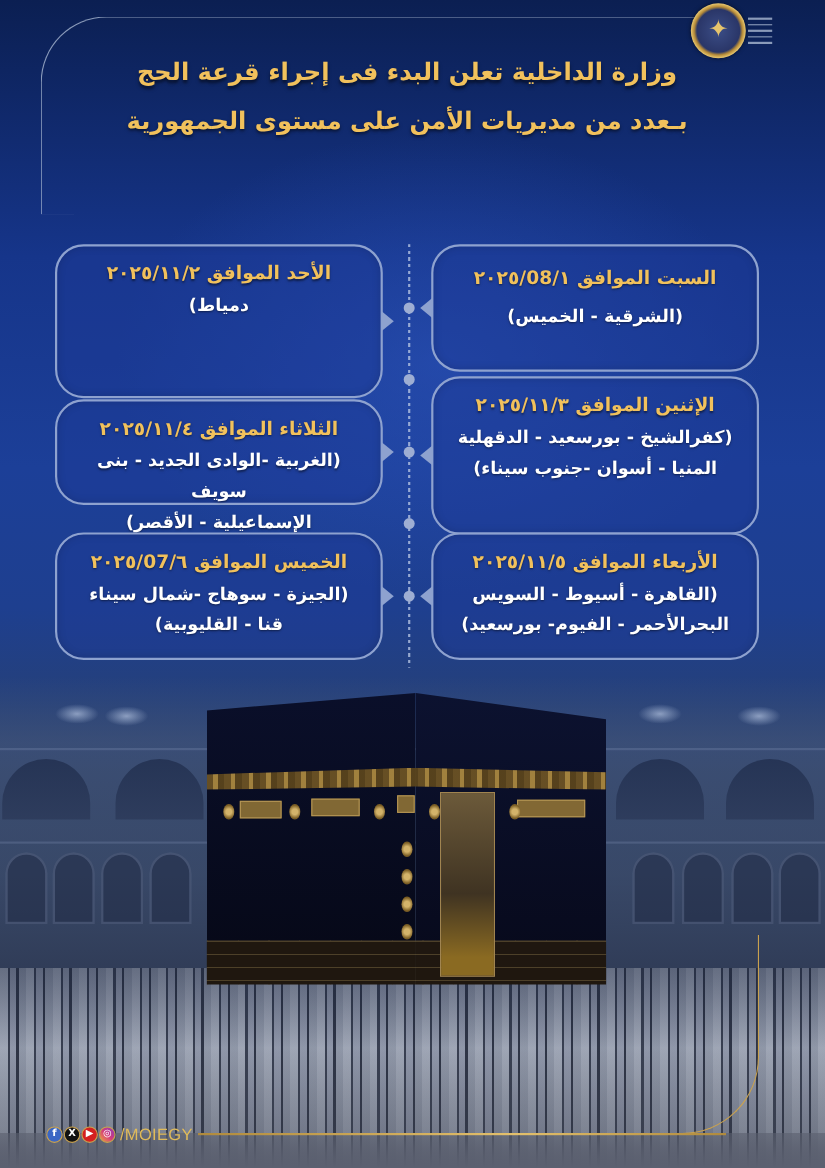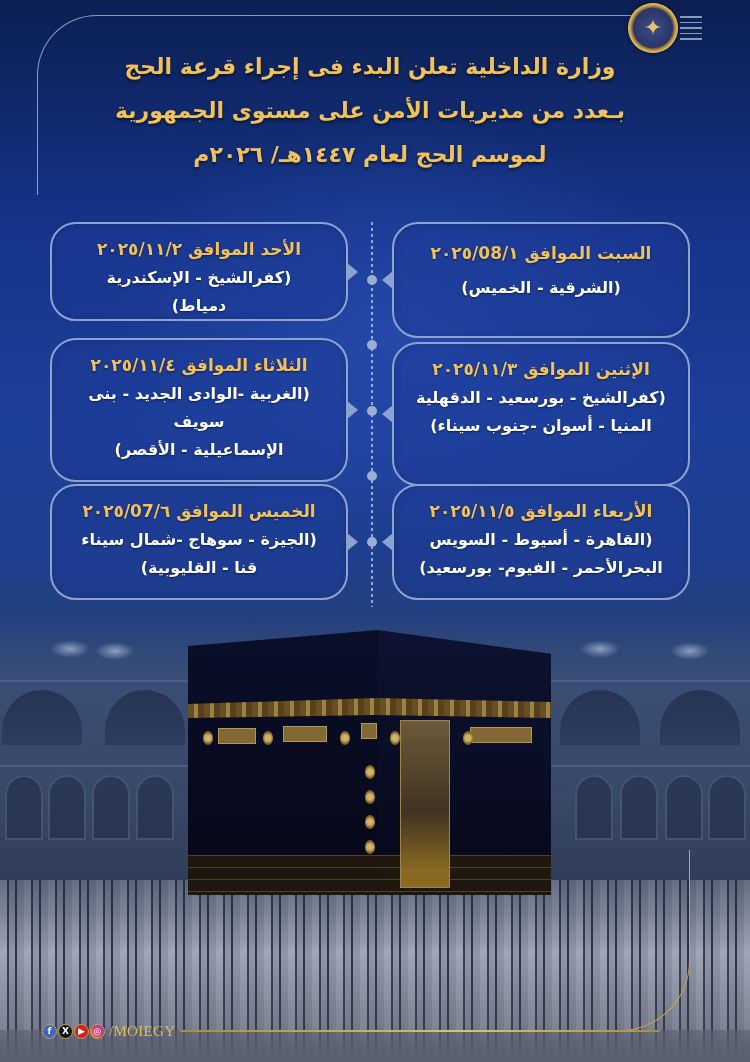--- a/index.html
+++ b/index.html
@@ -106,21 +106,21 @@
   .card.right .pointer { left: -12px; border-right: 11px solid #8ea2cf; }
   .card.left .pointer { right: -12px; border-left: 11px solid #8ea2cf; }
 
   
   .footer { position: absolute; left: 42px; top: 1022px; height: 18px; display: flex; flex-direction: row; align-items: center; direction: ltr; }
   .soc { width: 15px; height: 15px; border-radius: 50%; border: 1.5px solid #c9a14e; margin-right: 1px; color: #fff; font-size: 9px; line-height: 12px; text-align: center; font-weight: bold; font-family: "DejaVu Sans", sans-serif; }
   .soc.fb { background: #3b66c4; }
   .soc.x { background: #111; }
   .soc.yt { background: #d42020; }
   .soc.ig { background: linear-gradient(45deg, #f1a23b, #d33b7c, #8a3ab9); }
-  .handle { color: #e0bb5a; font-size: 15px; margin-left: 3px; font-family: Liberation Serif, serif; letter-spacing: 0.3px; }
+  .handle { color: #e0bb5a; font-size: 15px; margin-left: 3px; font-family: Liberation Sans, sans-serif; letter-spacing: 0.3px; }
   .footer-line { position: absolute; left: 180px; top: 1030px; width: 480px; height: 1.5px; background: linear-gradient(90deg, #b08a3c, #e3c06c 60%, #b08a3c); }
   .footer-curve { position: absolute; left: 610px; top: 850px; width: 80px; height: 181px; border-right: 1.5px solid #c9a14e; border-bottom: 1.5px solid #c9a14e; border-bottom-right-radius: 70px; }
 </style>
 </head>
 <body>
 
 <div class="poster">
 
   <div class="mosque-bg"></div>
   <div class="mosque-lights">
@@ -176,21 +176,20 @@
     <span></span>
       <span></span>
       <span></span>
       <span></span>
       <span></span>
   </div>
 
   <div class="title">
     <div>وزارة الداخلية تعلن البدء فى إجراء قرعة الحج</div>
     <div>بـعدد من مديريات الأمن على مستوى الجمهورية</div>
-    <div>لموسم الحج لعام ١٤٤٧هـ/ ٢٠٢٦م</div>
   </div>
 
   <div class="timeline"></div>
   <div class="tl-dot" style="top:275px"></div>
   <div class="tl-dot" style="top:340px"></div>
   <div class="tl-dot" style="top:406px"></div>
   <div class="tl-dot" style="top:471px"></div>
   <div class="tl-dot" style="top:537px"></div>
 
   <div class="card right" style="top:222px;height:116px">
@@ -206,28 +205,27 @@
     <div class="gov">المنيا - أسوان -جنوب سيناء)</div>
   </div>
 
   <div class="card right" style="top:484px;height:116px">
     <div class="pointer"></div>
     <div class="date">الأربعاء الموافق ٢٠٢٥/١١/٥</div>
     <div class="gov">(القاهرة - أسيوط - السويس</div>
     <div class="gov">البحرالأحمر - الفيوم- بورسعيد)</div>
   </div>
 
-  <div class="card left" style="top:222px;height:99px">
+  <div class="card left" style="top:222px;height:140px">
     <div class="pointer"></div>
     <div class="date">الأحد الموافق ٢٠٢٥/١١/٢</div>
-    <div class="gov">(كفرالشيخ - الإسكندرية</div>
     <div class="gov">دمياط)</div>
   </div>
 
-  <div class="card left" style="top:338px;height:144px">
+  <div class="card left" style="top:363px;height:96px">
     <div class="pointer"></div>
     <div class="date">الثلاثاء الموافق ٢٠٢٥/١١/٤</div>
     <div class="gov">(الغربية -الوادى الجديد - بنى سويف</div>
     <div class="gov">الإسماعيلية - الأقصر)</div>
   </div>
 
   <div class="card left" style="top:484px;height:116px">
     <div class="pointer"></div>
     <div class="date">الخميس الموافق ٢٠٢٥/07/٦</div>
     <div class="gov">(الجيزة - سوهاج -شمال سيناء</div>

